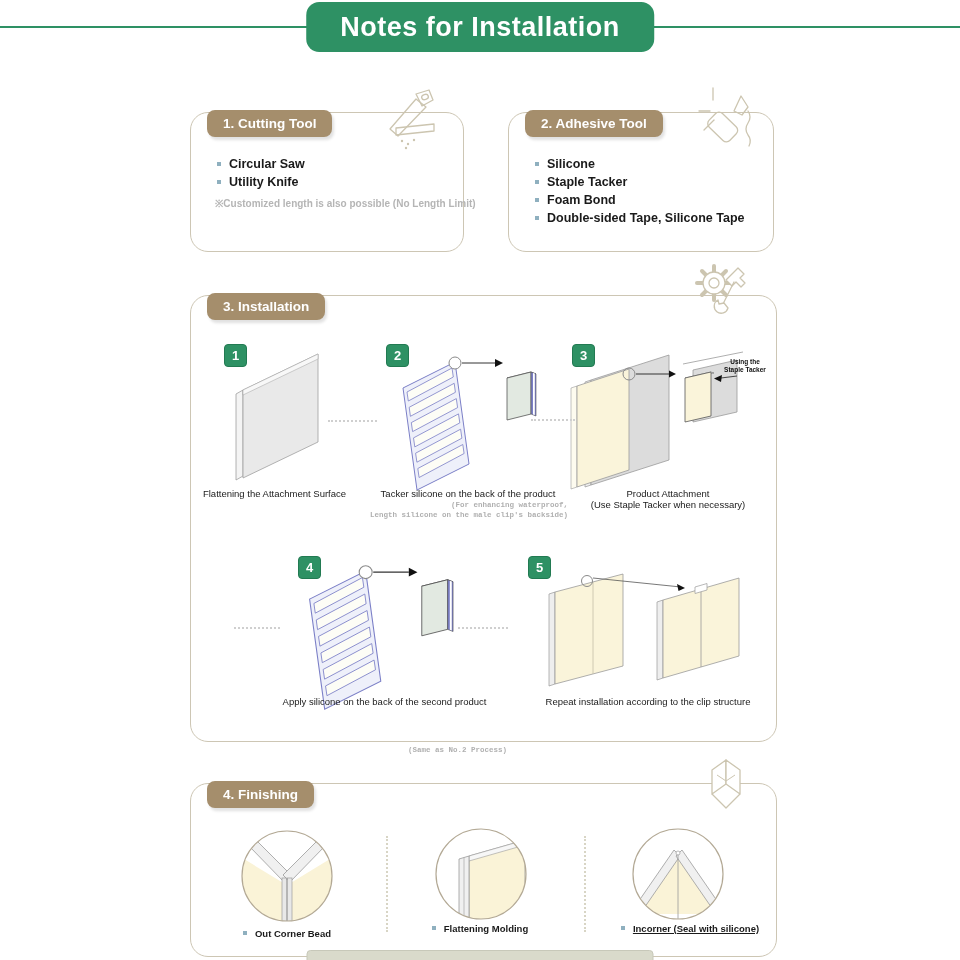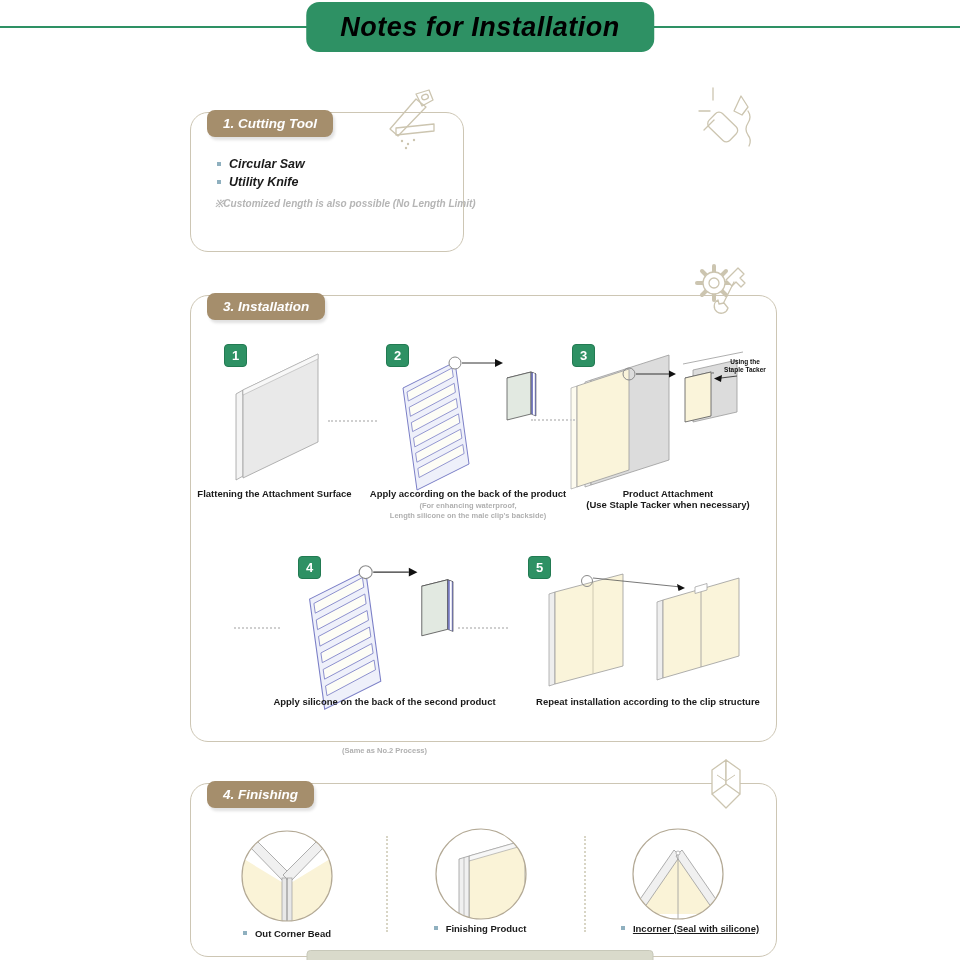--- a/index.html
+++ b/index.html
@@ -4,42 +4,42 @@
 <style>
   html,body{margin:0;padding:0;background:#fff;}
   .canvas{
     position:relative;width:960px;height:960px;background:#ffffff;overflow:hidden;
     font-family:"Liberation Sans",sans-serif;color:#1a1a1a;
   }
   
   .header-line{position:absolute;top:26px;left:0;width:960px;height:2px;background:#2e9164;}
   .header-box{
     position:absolute;top:2px;left:50%;transform:translateX(-50%);
-    background:#2e9164;color:#000000;border-radius:13px;
+    background:#2e9164;color:#ffffff;border-radius:13px;
     padding:0 34px;height:50px;line-height:50px;
-    font-size:27px;font-weight:bold;letter-spacing:0.5px;white-space:nowrap;font-style:italic;
-  }
-  
-  .secbox{position:absolute;border:1.5px solid #cdc6b4;border-radius:18px;background:#fff;font-style:italic;}
+    font-size:27px;font-weight:bold;letter-spacing:0.5px;white-space:nowrap;
+  }
+  
+  .secbox{position:absolute;border:1.5px solid #cdc6b4;border-radius:18px;background:#fff;}
   .seclabel{
     position:absolute;top:-3px;left:16px;height:27px;line-height:27px;
     padding:0 16px;border-radius:8px;background:#a58e6c;color:#fff;
     font-size:13.5px;font-weight:bold;white-space:nowrap;
     box-shadow:2px 3px 3px rgba(0,0,0,0.12);
   }
   .itemrow{position:absolute;left:26px;font-size:12.5px;font-weight:bold;white-space:nowrap;}
   .dot{display:inline-block;width:4px;height:4px;background:#8fb0bf;margin-right:8px;vertical-align:2px;}
   .graynote{position:absolute;left:24px;font-size:10px;color:#b5b5b5;font-weight:bold;white-space:nowrap;}
   
   .badge{
     position:absolute;width:21px;height:21px;background:#2e9164;border:1px solid #227a52;
     border-radius:4px;color:#fff;font-size:13px;font-weight:bold;text-align:center;line-height:21px;
   }
-  .caption{position:absolute;text-align:center;font-size:9.5px;font-weight:bold;color:#1a1a1a;line-height:11px;}
-  .subcap{position:absolute;text-align:center;font-size:7.5px;color:#b0b0b0;font-weight:bold;line-height:9.5px;}
+  .caption{position:absolute;text-align:center;font-size:9.5px;font-weight:normal;color:#1a1a1a;line-height:11px;}
+  .subcap{position:absolute;text-align:right;font-size:7.5px;color:#b0b0b0;font-weight:bold;line-height:9.5px;font-family:Liberation Mono, monospace;}
   .annot{position:absolute;text-align:center;font-size:6.5px;font-weight:bold;line-height:8px;color:#111;}
   .dotsep{position:absolute;border-top:2px dotted #cfcfcf;height:0;}
   .vdot{position:absolute;border-left:2px dotted #d8d5c5;width:0;}
   .diagram{position:absolute;}
   
   .finlabel{position:absolute;text-align:center;font-size:9.5px;font-weight:bold;white-space:nowrap;}
   .bottom-bar{
     position:absolute;top:950px;left:50%;transform:translateX(-50%);
     width:345px;height:14px;background:#d9dacb;border:1px solid #c7c8b9;border-radius:4px;
   }
@@ -68,20 +68,27 @@
       <polygon points="22,42 60,38 60,45 22,49"></polygon>
     </g>
     <g fill="#ccc5b0" stroke="none">
       <circle cx="28" cy="55" r="1.2"></circle>
         <circle cx="34" cy="58" r="1.2"></circle>
       <circle cx="40" cy="54" r="1.2"></circle>
         <circle cx="32" cy="62" r="1.2"></circle>
     </g>
   </svg>
 
+  <div class="secbox" style="left:508px;top:112px;width:264px;height:138px;">
+    <div class="seclabel">2. Adhesive Tool</div>
+    <div class="itemrow" style="top:44px;"><span class="dot"></span><span>Silicone</span></div>
+    <div class="itemrow" style="top:62px;"><span class="dot"></span><span>Staple Tacker</span></div>
+    <div class="itemrow" style="top:80px;"><span class="dot"></span><span>Foam Bond</span></div>
+    <div class="itemrow" style="top:98px;"><span class="dot"></span><span>Double-sided Tape, Silicone Tape</span></div>
+  </div>
 
   <svg class="diagram" style="left:696px;top:84px;" width="66" height="66" viewBox="0 0 66 66">
     <g fill="none" stroke="#ccc5b0" stroke-width="1.3" stroke-linejoin="round" stroke-linecap="round">
       <line x1="17" y1="4" x2="17" y2="16"></line>
       <line x1="3" y1="27" x2="14" y2="27"></line>
       <line x1="8" y1="46" x2="18" y2="36"></line>
       <rect x="17" y="29" width="19" height="29" rx="5" transform="rotate(-46 26 43)"></rect>
       <polygon points="38,27 45,12 52,23 46,31"></polygon>
       <path d="M52,27 q4,6 0,12 q-4,6 0,12 q4,5 1,11"></path>
     </g>
@@ -159,21 +166,21 @@
   </svg>
   <div class="annot" style="left:712px;top:358px;width:66px;">
     <div>Using the</div>
     <div>Staple Tacker</div>
   </div>
 
   <div class="dotsep" style="left:328px;top:420px;width:49px;"></div>
   <div class="dotsep" style="left:531px;top:419px;width:44px;"></div>
 
   <div class="caption" style="left:182px;top:488px;width:185px;">Flattening the Attachment Surface</div>
-  <div class="caption" style="left:368px;top:488px;width:200px;">Apply according on the back of the product</div>
+  <div class="caption" style="left:368px;top:488px;width:200px;">Tacker silicone on the back of the product</div>
   <div class="subcap" style="left:368px;top:501px;width:200px;">(For enhancing waterproof,</div>
   <div class="subcap" style="left:368px;top:511px;width:200px;">Length silicone on the male clip's backside)</div>
   <div class="caption" style="left:568px;top:488px;width:200px;">Product Attachment</div>
   <div class="caption" style="left:568px;top:499px;width:200px;">(Use Staple Tacker when necessary)</div>
 
   <svg class="diagram" style="left:288px;top:560px;" width="178" height="157" viewBox="0 0 165 145">
     <polygon points="20,36 72,10 86,112 34,138" fill="#eef0fa" stroke="#7b7fc7" stroke-width="1"></polygon>
     <g fill="#fdfdf6" stroke="#7b7fc7" stroke-width="0.8">
       <polygon points="24,40 69,16 70.3,25 25.3,49"></polygon>
       <polygon points="26.2,55.3 71.2,31.3 72.4,40.3 27.4,64.3"></polygon>
@@ -272,18 +279,18 @@
       <line x1="48" y1="28" x2="48" y2="96" stroke="#9a9a9a" stroke-width="0.8"></line>
       <circle cx="48" cy="27" r="2" fill="#ffffff" stroke="#9a9a9a" stroke-width="0.7"></circle>
     </g>
     <circle cx="48" cy="48" r="45" fill="none" stroke="#b3a995" stroke-width="1.2"></circle>
   </svg>
 
   <div class="vdot" style="left:386px;top:836px;height:96px;"></div>
   <div class="vdot" style="left:584px;top:836px;height:96px;"></div>
 
   <div class="finlabel" style="left:212px;top:928px;width:150px;"><span class="dot"></span><span>Out Corner Bead</span></div>
-  <div class="finlabel" style="left:405px;top:923px;width:150px;"><span class="dot"></span><span>Finishing Product</span></div>
+  <div class="finlabel" style="left:405px;top:923px;width:150px;"><span class="dot"></span><span>Flattening Molding</span></div>
   <div class="finlabel" style="left:600px;top:923px;width:180px;text-decoration:underline;"><span class="dot"></span><span>Incorner (Seal with silicone)</span></div>
 
   <div class="bottom-bar"></div>
 
 </div>
 
 </body></html>

